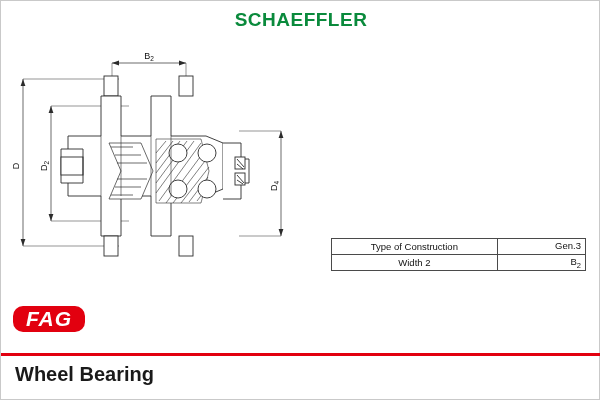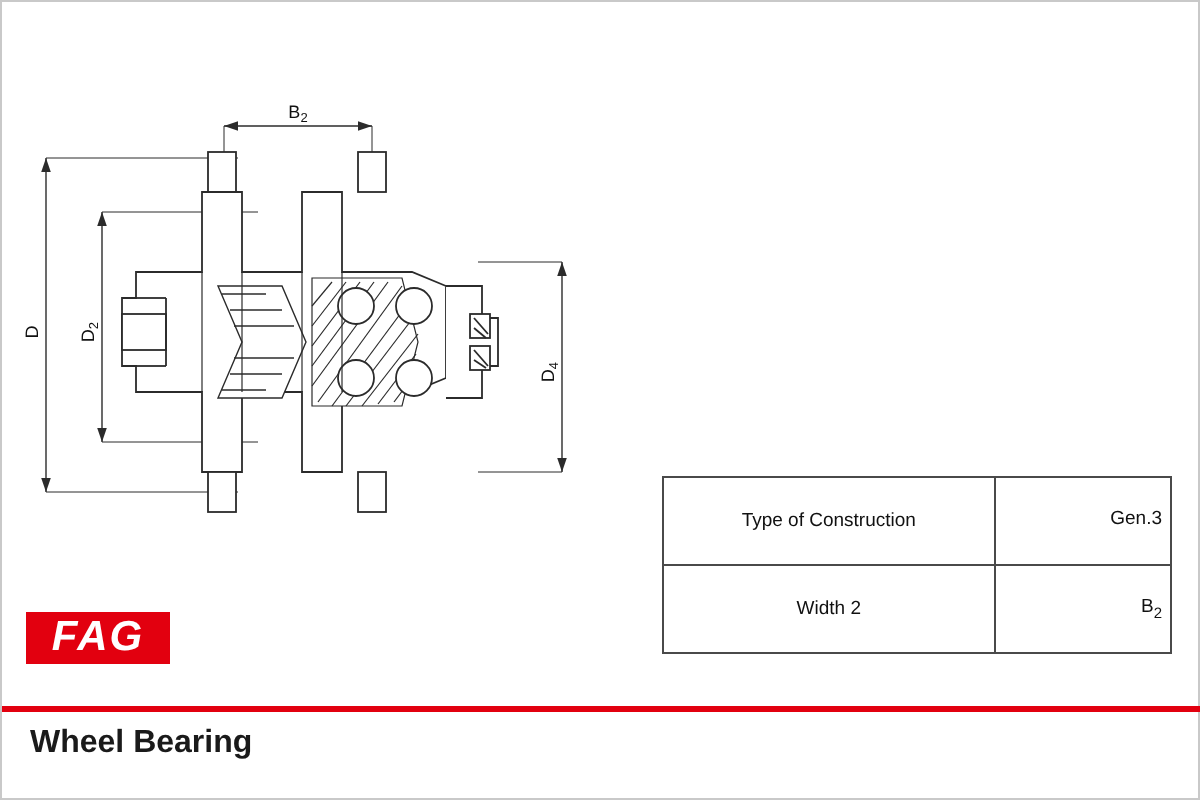--- a/index.html
+++ b/index.html
@@ -44,36 +44,36 @@
     width: 72px;
     height: 26px;
     background: #e2000f;
     color: #ffffff;
     font-weight: bold;
     font-size: 21px;
     font-style: italic;
     letter-spacing: 1px;
     text-align: center;
     line-height: 26px;
-    border-radius: 0;
+    border-radius: 10px;
   }
   
   .bottom-rule {
     position: absolute;
     left: 0;
     top: 352px;
     width: 600px;
     height: 3px;
     background: #e2000f;
   }
   .bottom-title {
     position: absolute;
     left: 14px;
     top: 362px;
-    font-size: 16px;
+    font-size: 20px;
     font-weight: bold;
     color: #1a1a1a;
   }
   
   #drawing {
     position: absolute;
     left: 0;
     top: 30px;
     width: 330px;
     height: 270px;
@@ -84,40 +84,43 @@
     left: 330px;
     top: 237px;
     width: 255px;
     border-collapse: collapse;
     font-size: 9.5px;
     color: #111;
   }
   .spec-table td {
     border: 1px solid #4a4a4a;
     height: 15px;
-    padding: 14px 4px;
+    padding: 0 4px;
   }
   .spec-table td.label {
     width: 168px;
     text-align: center;
   }
   .spec-table td.value {
     width: 85px;
     text-align: right;
   }
   .sub {
     font-size: 7.5px;
     vertical-align: sub;
   }
 </style>
 </head>
 <body>
 
 <div id="page">
 
+  <div class="brand-logo">
+    <span class="brand-text">SCHAEFFLER</span>
+  </div>
 
   <svg id="drawing" viewBox="0 0 330 270">
     <g fill="none" stroke="#2b2b2b" stroke-width="0.9" stroke-linejoin="miter">
 
       <g stroke-width="0.7">
         <line x1="22" y1="48" x2="22" y2="215"></line>
         <path d="M22 48 l-2.4 7 l4.8 0 z" fill="#2b2b2b" stroke="none"></path>
         <path d="M22 215 l-2.4 -7 l4.8 0 z" fill="#2b2b2b" stroke="none"></path>
         <line x1="22" y1="48" x2="118" y2="48" stroke-dasharray="none" stroke-width="0.5"></line>
         <line x1="22" y1="215" x2="118" y2="215" stroke-width="0.5"></line>

